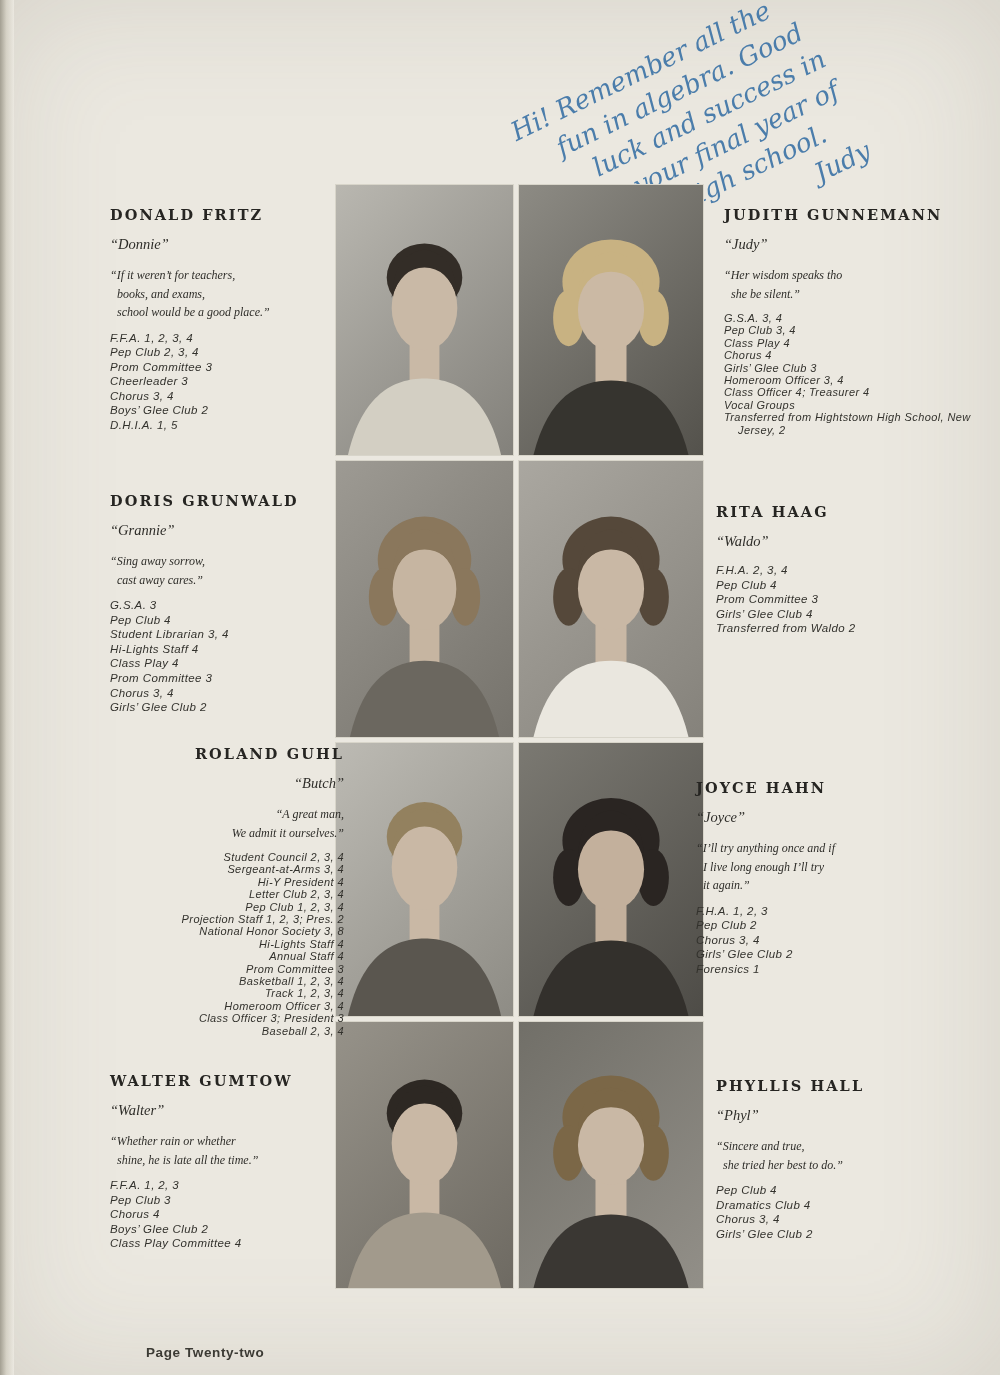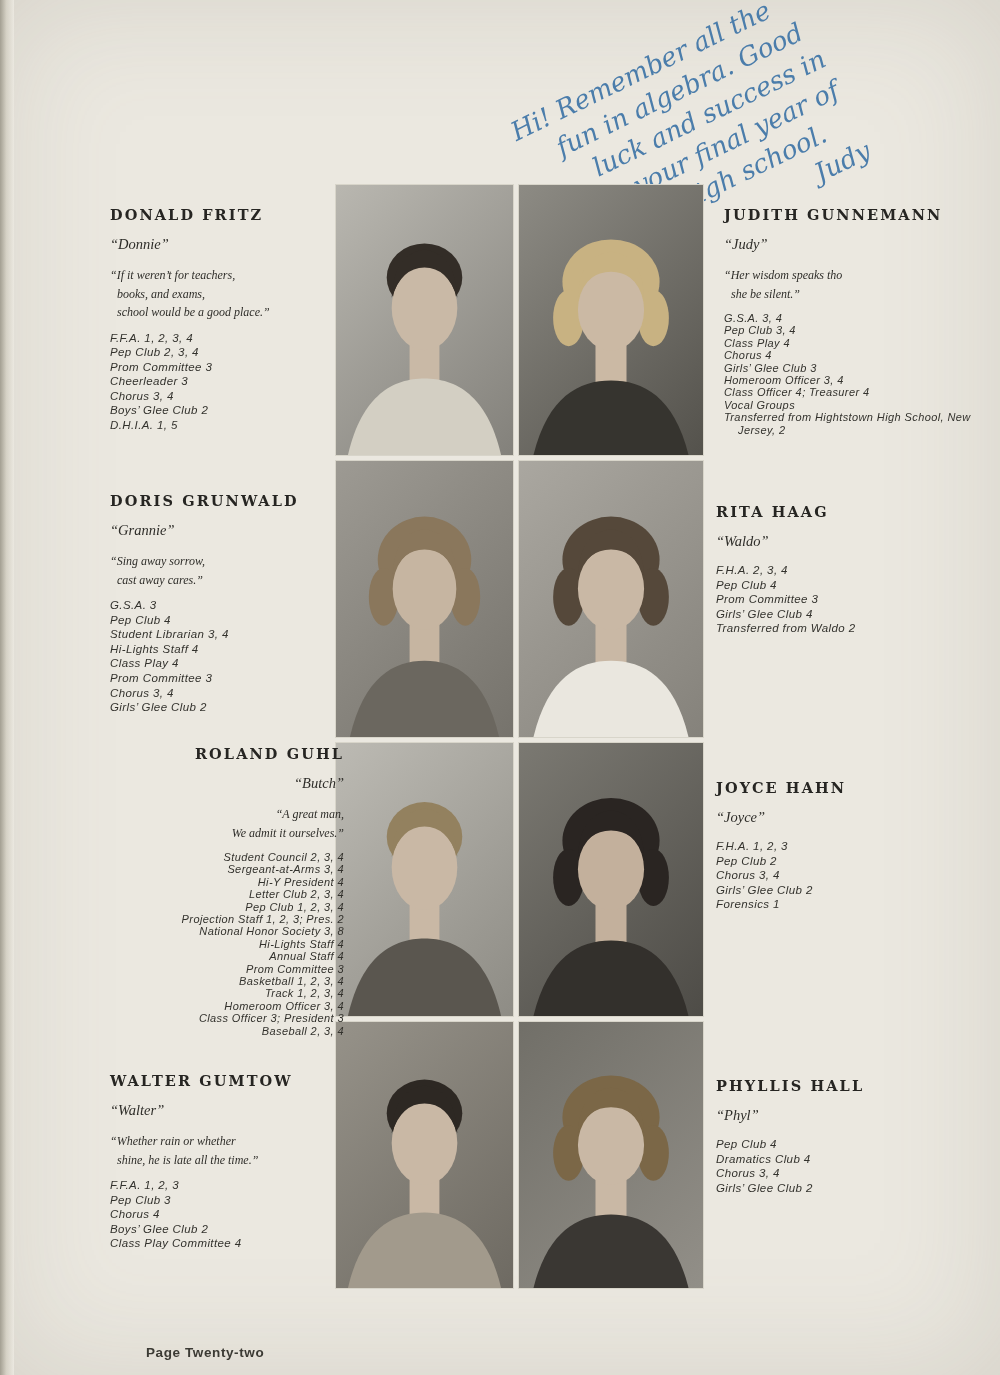--- a/index.html
+++ b/index.html
@@ -254,34 +254,43 @@
     <div class="sname">RITA HAAG</div>
     <div class="nick">“Waldo”</div>
     <div class="acts">
         <div class="al">F.H.A. 2, 3, 4</div>
         <div class="al">Pep Club 4</div>
         <div class="al">Prom Committee 3</div>
         <div class="al">Girls’ Glee Club 4</div>
         <div class="al">Transferred from Waldo 2</div>
       </div>
   </div>
-  <div class="entry rightcol" style="left:716px;top:779px;">
+  <div class="entry rightcol" style="left:696px;top:779px;">
     <div class="sname">JOYCE HAHN</div>
     <div class="nick">“Joyce”</div>
+    <div class="quote">
+        <div class="ql">“I’ll try anything once and if</div>
+        <div class="ql">I live long enough I’ll try</div>
+        <div class="ql">it again.”</div>
+      </div>
     <div class="acts">
         <div class="al">F.H.A. 1, 2, 3</div>
         <div class="al">Pep Club 2</div>
         <div class="al">Chorus 3, 4</div>
         <div class="al">Girls’ Glee Club 2</div>
         <div class="al">Forensics 1</div>
       </div>
   </div>
   <div class="entry rightcol" style="left:716px;top:1077px;">
     <div class="sname">PHYLLIS HALL</div>
     <div class="nick">“Phyl”</div>
+    <div class="quote">
+        <div class="ql">“Sincere and true,</div>
+        <div class="ql">she tried her best to do.”</div>
+      </div>
     <div class="acts">
         <div class="al">Pep Club 4</div>
         <div class="al">Dramatics Club 4</div>
         <div class="al">Chorus 3, 4</div>
         <div class="al">Girls’ Glee Club 2</div>
       </div>
   </div>
 
   <div class="footer">Page Twenty-two</div>
 </div>

